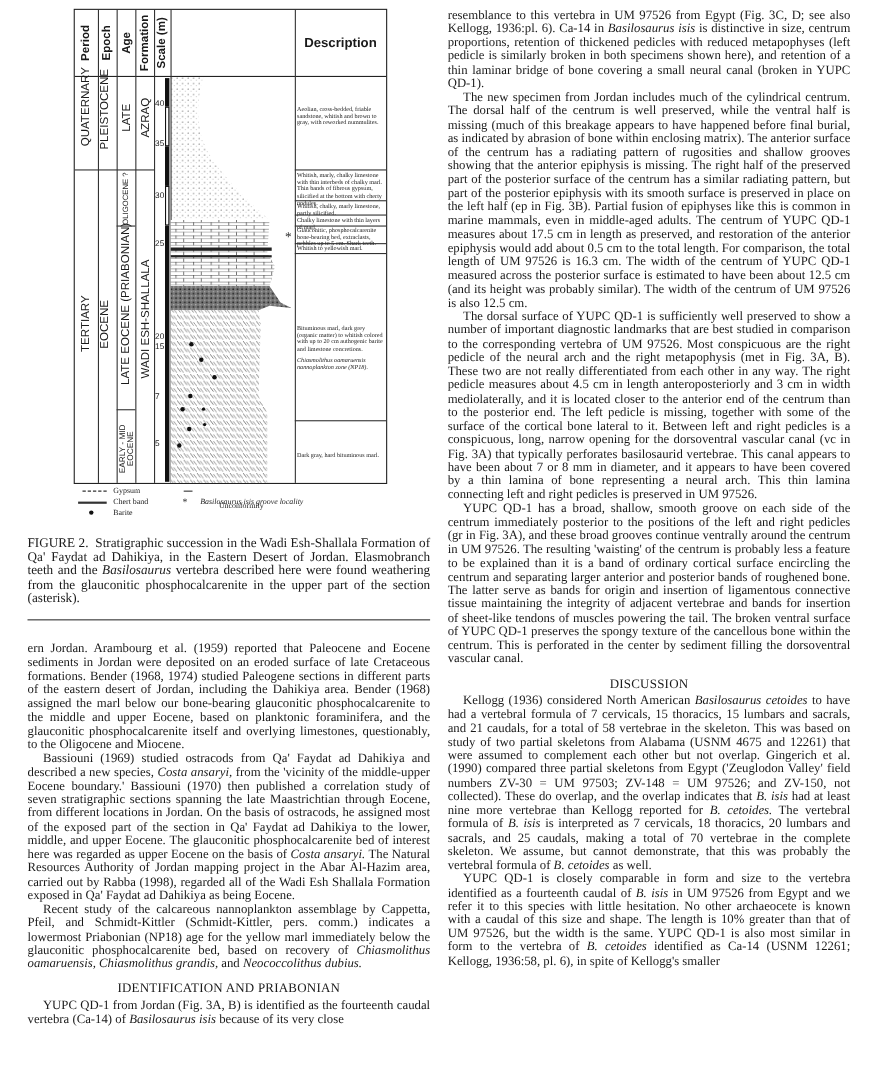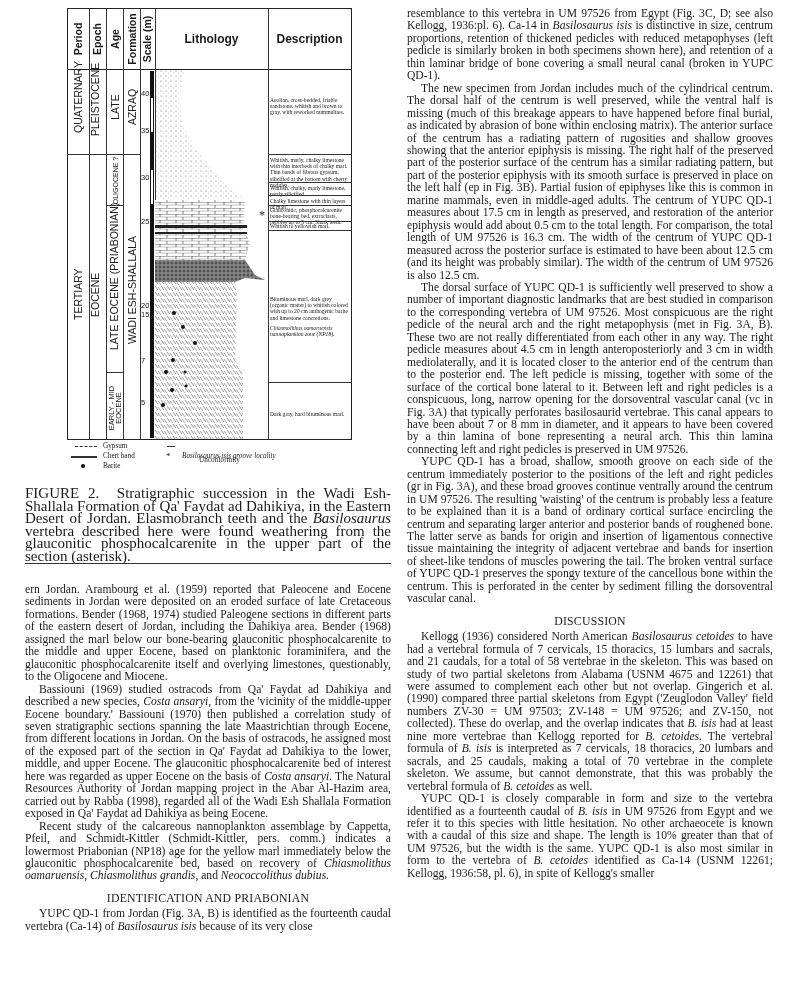--- a/index.html
+++ b/index.html
@@ -22,21 +22,21 @@
   .rot { transform: rotate(-90deg); white-space: nowrap; font-family: "Liberation Sans", sans-serif; font-weight: bold; font-size: 10.5px; }
   .hlabel { font-family: "Liberation Sans", sans-serif; font-weight: bold; font-size: 12px; }
   .rotlab { position: absolute; transform: rotate(-90deg); transform-origin: center; white-space: nowrap;
             font-family: "Liberation Sans", sans-serif; font-size: 10.5px; }
   .seg { position: absolute; border-top: 1px solid #333; }
   .desc { position: absolute; left: 200px; width: 82px; font-size: 5.6px; line-height: 6.2px; padding-left: 2px; box-sizing: border-box; }
   .descbox { position: absolute; left: 200px; width: 83px; border-top: 1px solid #333; }
   .tick { position: absolute; font-family: "Liberation Sans", sans-serif; font-size: 7.5px; }
   .legend { position: absolute; left: 67px; top: 442px; width: 290px; height: 40px; font-size: 7.2px; }
   .legend span { position: absolute; white-space: nowrap; }
-  .caption { position: absolute; left: 25px; top: 487px; width: 366px; font-size: 15px; line-height: 12.6px; text-align: justify; }
+  .caption { position: absolute; left: 25px; top: 487px; width: 366px; font-size: 12px; line-height: 12.6px; text-align: justify; }
   .rule { position: absolute; left: 25px; top: 563px; width: 366px; height: 0; border-top: 1px solid #333; }
 </style>
 </head>
 <body>
 
 <div class="fig">
   <div class="hdr">
     <div class="hcell" style="left:0;width:21px;">
         <span class="rot">Period</span>
       </div>
@@ -44,23 +44,20 @@
         <span class="rot">Epoch</span>
       </div>
     <div class="hcell" style="left:38px;width:17px;">
         <span class="rot">Age</span>
       </div>
     <div class="hcell" style="left:55px;width:17px;">
         <span class="rot">Formation</span>
       </div>
     <div class="hcell" style="left:72px;width:15px;">
         <span class="rot">Scale (m)</span>
-      </div>
-    <div class="hcell" style="left:87px;width:113px;">
-        <span class="hlabel">Lithology</span>
       </div>
     <div class="hcell" style="left:200px;width:83px;">
         <span class="hlabel">Description</span>
       </div>
   </div>
 
   <div class="vline" style="left:21px;"></div>
   <div class="vline" style="left:38px;"></div>
   <div class="vline" style="left:55px;"></div>
   <div class="vline" style="left:72px;"></div>

